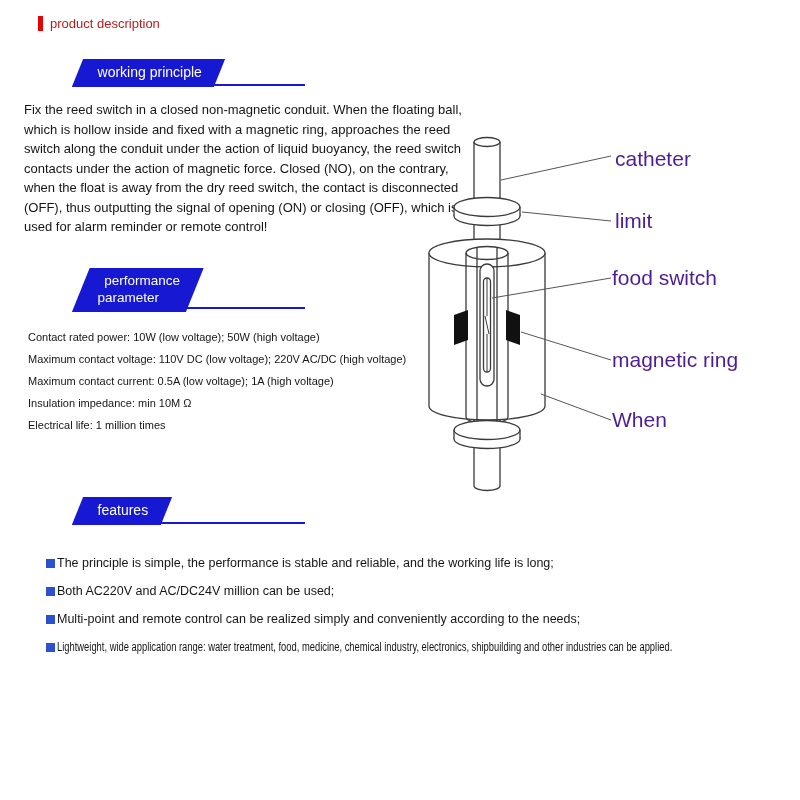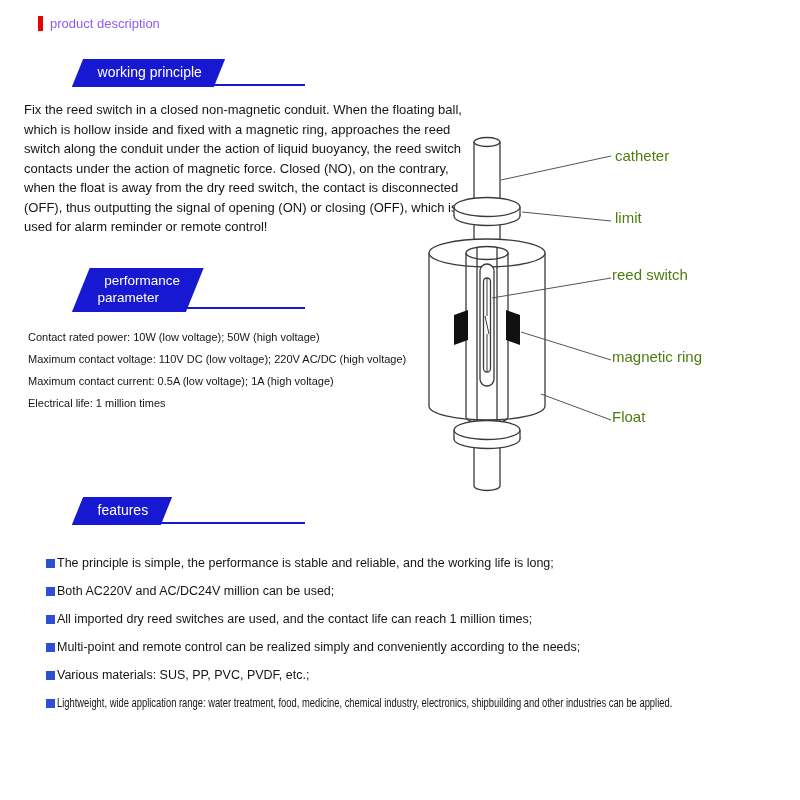--- a/index.html
+++ b/index.html
@@ -3,21 +3,21 @@
 <meta charset="utf-8">
 <style>
   html,body{margin:0;padding:0;background:#fff;}
   #page{
     position:relative;width:800px;height:800px;background:#ffffff;
     font-family:"Liberation Sans", sans-serif;color:#111;overflow:hidden;
   }
   
   .hdr{position:absolute;left:38px;top:16px;display:flex;align-items:center;gap:7px;}
   .red-bar{width:5px;height:15px;background:#e60202;}
-  .hdr-title{font-size:13px;color:#8b5cf6;}
+  .hdr-title{font-size:13px;color:#b91c1c;}
 
   
   .banner{
     position:absolute;background:#1718d2;color:#fff;
     transform:skewX(-22deg);transform-origin:left bottom;
     padding:5px 18px 5px 20px;font-size:14px;line-height:1.25;
   }
   .banner .txt{display:block;transform:skewX(22deg);}
   .banner-line{position:absolute;height:2px;background:#1718d2;}
 
@@ -34,21 +34,21 @@
   
   .feat-list{position:absolute;left:46px;top:556px;width:746px;}
   .feat-item{display:flex;align-items:flex-start;gap:2px;margin-bottom:13px;}
   .sq{flex:0 0 auto;width:9px;height:9px;background:#2b50d0;margin-top:3px;}
   .feat-txt{font-size:12.5px;line-height:15px;color:#151515;white-space:nowrap;transform-origin:0 50%;}
   .sq94{transform:scaleX(0.94);}
   .sq82{transform:scaleX(0.82);}
   .sq75{transform:scaleX(0.75);}
 
   
-  .diag-label{position:absolute;font-size:15px;color:#4d7c0f;}
+  .diag-label{position:absolute;font-size:21px;color:#4c1d95;}
 </style>
 </head>
 <body>
 
 <div id="page">
 
   <div class="hdr">
     <span class="red-bar"></span>
     <span class="hdr-title">product description</span>
   </div>
@@ -63,20 +63,21 @@
   <div class="banner" style="left:72px;top:268px;font-size:13.5px;">
     <span class="txt">performance</span>
     <span class="txt">parameter</span>
   </div>
   <div class="banner-line" style="left:84px;top:307px;width:221px;"></div>
 
   <div class="perf-list">
     <div class="perf-item">Contact rated power: 10W (low voltage); 50W (high voltage)</div>
     <div class="perf-item">Maximum contact voltage: 110V DC (low voltage); 220V AC/DC (high voltage)</div>
     <div class="perf-item">Maximum contact current: 0.5A (low voltage); 1A (high voltage)</div>
+    <div class="perf-item">Insulation impedance: min 10M Ω</div>
     <div class="perf-item">Electrical life: 1 million times</div>
   </div>
 
   <svg viewBox="0 0 370 370" style="position:absolute;left:425px;top:128px;width:370px;height:370px;">
     <g stroke="#3a3a3a" stroke-width="1.3" fill="none">
 
       <g>
         <path d="M49 14 V358 M75 14 V358"></path>
         <ellipse cx="62" cy="14" rx="13" ry="4.5" fill="#fff"></ellipse>
         <path d="M49 358 A13 4.5 0 0 0 75 358"></path>
@@ -124,49 +125,41 @@
         <path d="M97 84 L186 93"></path>
         <path d="M67 170 L186 150"></path>
         <path d="M96 204 L186 232"></path>
         <path d="M116 266 L186 292"></path>
       </g>
     </g>
   </svg>
 
   <div class="diag-label" style="left:615px;top:147px;">catheter</div>
   <div class="diag-label" style="left:615px;top:209px;">limit</div>
-  <div class="diag-label" style="left:612px;top:266px;">reed switch</div>
+  <div class="diag-label" style="left:612px;top:266px;">food switch</div>
   <div class="diag-label" style="left:612px;top:348px;">magnetic ring</div>
-  <div class="diag-label" style="left:612px;top:408px;">Float</div>
+  <div class="diag-label" style="left:612px;top:408px;">When</div>
 
   <div class="banner" style="left:72px;top:497px;">
     <span class="txt">features</span>
   </div>
   <div class="banner-line" style="left:84px;top:522px;width:221px;"></div>
 
   <div class="feat-list">
     <div class="feat-item">
       <span class="sq"></span>
       <span class="feat-txt">The principle is simple, the performance is stable and reliable, and the working life is long;</span>
     </div>
     <div class="feat-item">
       <span class="sq"></span>
       <span class="feat-txt">Both AC220V and AC/DC24V million can be used;</span>
     </div>
     <div class="feat-item">
       <span class="sq"></span>
-      <span class="feat-txt">All imported dry reed switches are used, and the contact life can reach 1 million times;</span>
-    </div>
-    <div class="feat-item">
-      <span class="sq"></span>
       <span class="feat-txt">Multi-point and remote control can be realized simply and conveniently according to the needs;</span>
-    </div>
-    <div class="feat-item">
-      <span class="sq"></span>
-      <span class="feat-txt">Various materials: SUS, PP, PVC, PVDF, etc.;</span>
     </div>
     <div class="feat-item">
       <span class="sq"></span>
       <span class="feat-txt sq75">Lightweight, wide application range: water treatment, food, medicine, chemical industry, electronics, shipbuilding and other industries can be applied.</span>
     </div>
   </div>
 
 </div>
 
 </body></html>

